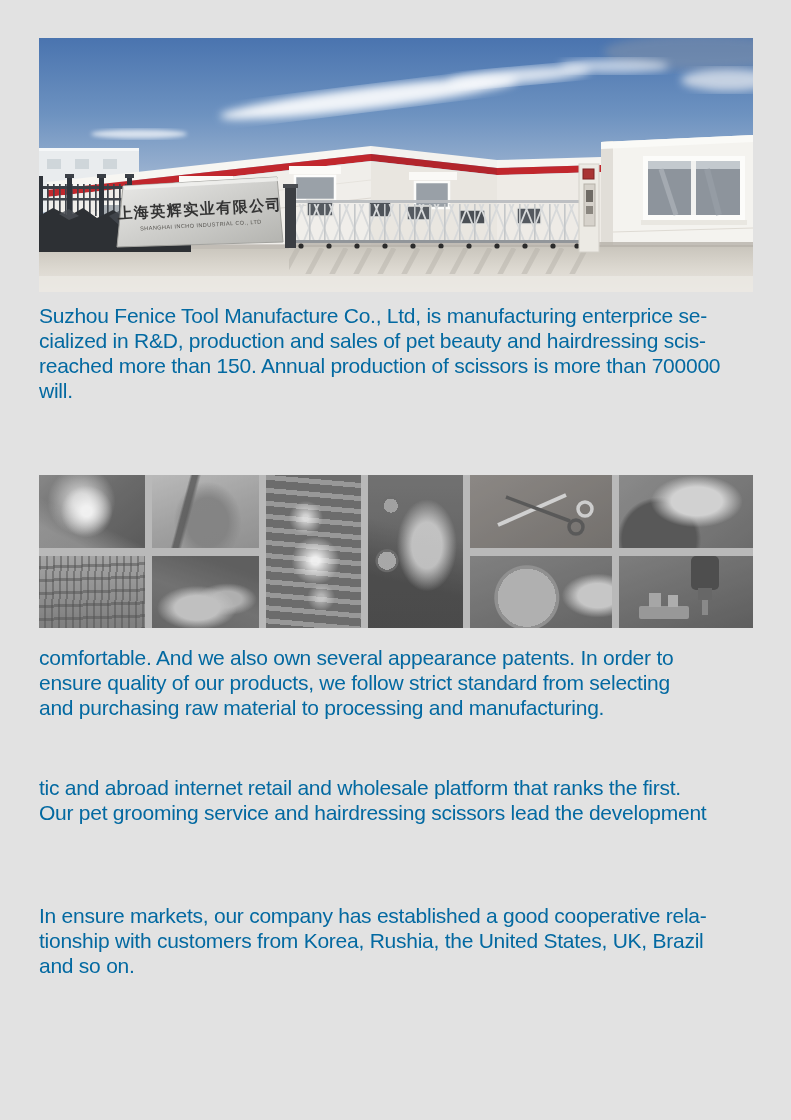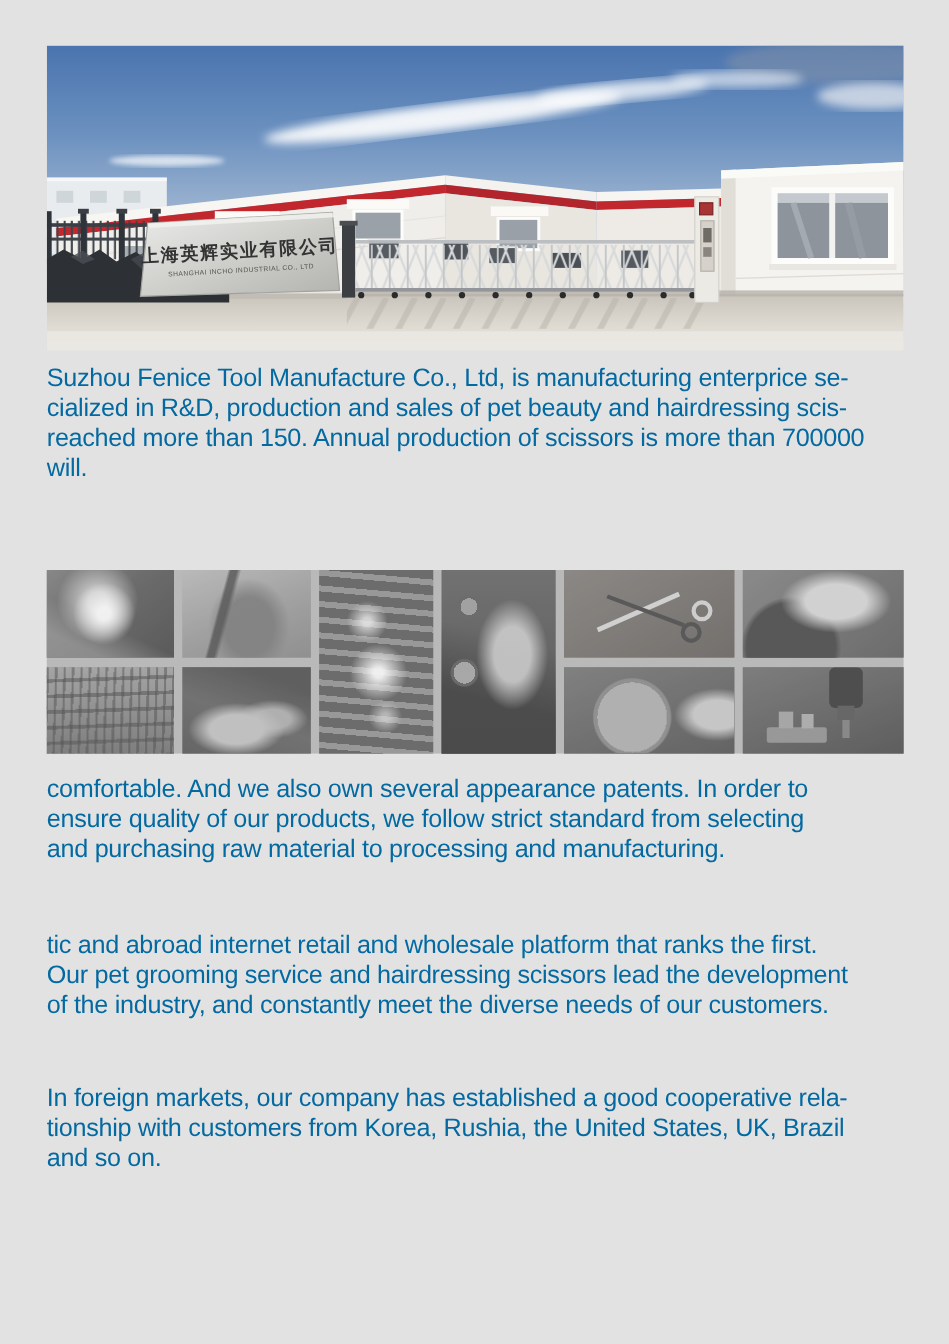--- a/index.html
+++ b/index.html
@@ -282,23 +282,22 @@
 
   <section class="para p2">
     <div class="line">comfortable. And we also own several appearance patents. In order to</div>
     <div class="line">ensure quality of our products, we follow strict standard from selecting</div>
     <div class="line">and purchasing raw material to processing and manufacturing.</div>
   </section>
 
   <section class="para p3">
     <div class="line">tic and abroad internet retail and wholesale platform that ranks the first.</div>
     <div class="line">Our pet grooming service and hairdressing scissors lead the development</div>
-    <div class="line">of the industry, and constantly meet the diverse needs of our customers.</div>
   </section>
 
   <section class="para p4">
-    <div class="line">In foreign markets, our company has established a good cooperative rela-</div>
+    <div class="line">In ensure markets, our company has established a good cooperative rela-</div>
     <div class="line">tionship with customers from Korea, Rushia, the United States, UK, Brazil</div>
     <div class="line">and so on.</div>
   </section>
 
 
 </div>
 
 </body></html>

